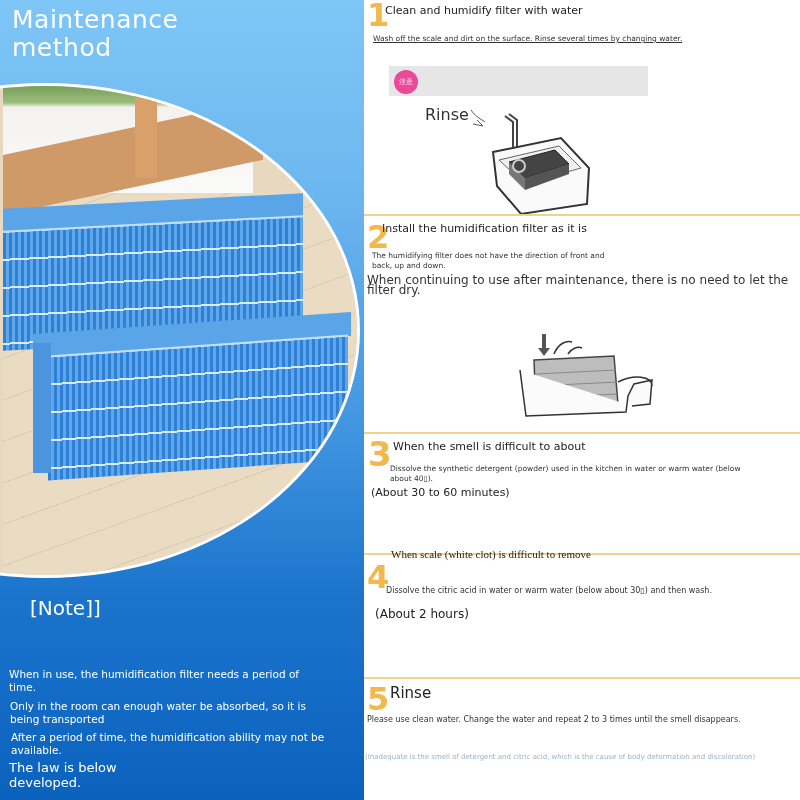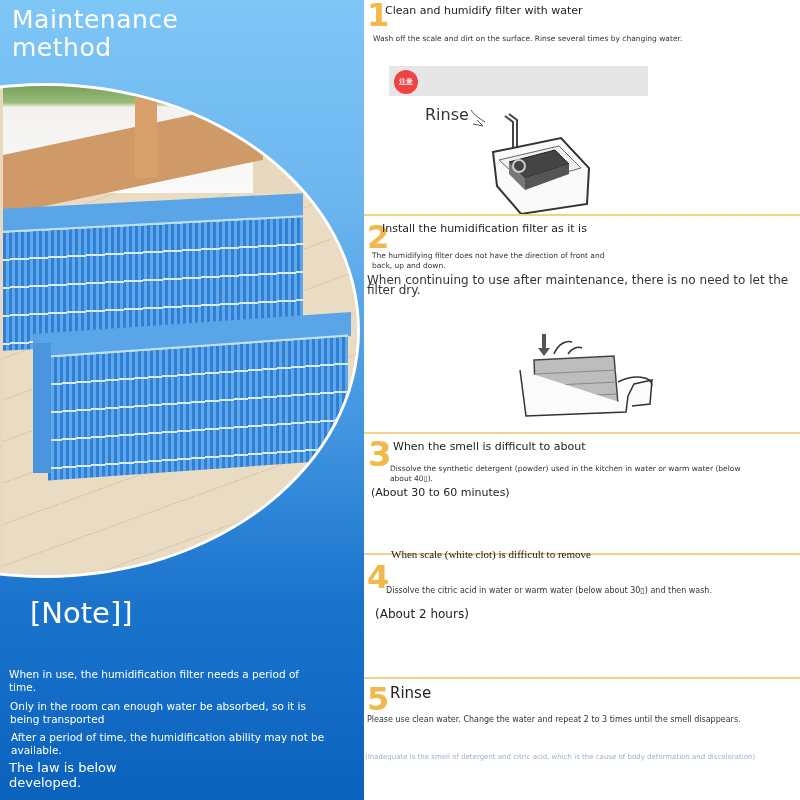--- a/index.html
+++ b/index.html
@@ -38,39 +38,39 @@
     content: ""; position: absolute; left: 0; right: 0; top: 0; bottom: 0;
     background: repeating-linear-gradient(180deg, transparent 0 26px, #d8ecfb 26px 28px);
   }
   .filter-top { position: absolute; background: #5aa4e8; }
   .filter-back { left: 0; top: 140px; width: 300px; height: 120px; transform: skewY(-3deg); }
   .filter-back-top { left: 0; top: 118px; width: 300px; height: 24px; transform: skewY(-3deg); }
   .filter-front { left: 45px; top: 262px; width: 300px; height: 125px; transform: skewY(-4deg); }
   .filter-front-top { left: 30px; top: 240px; width: 318px; height: 24px; transform: skewY(-4deg); }
   .filter-front-side { position: absolute; left: 30px; top: 260px; width: 18px; height: 130px; background: #4b95de; }
 
-  .note-heading { position: absolute; left: 30px; top: 596px; color: #ffffff; font-size: 29px; }
+  .note-heading { position: absolute; left: 30px; top: 596px; color: #ffffff; font-size: 20px; }
   .note-sub { position: absolute; left: 15px; top: 639px; color: #ffffff; font-size: 16px; }
   .note-p { position: absolute; color: #ffffff; font-size: 10.5px; line-height: 13px; }
   .note-p1 { left: 9px; top: 668px; width: 300px; }
   .note-p2 { left: 10px; top: 700px; width: 310px; }
   .note-p3 { left: 11px; top: 731px; width: 330px; }
   .note-p4 { left: 9px; top: 760px; width: 120px; font-size: 13px; line-height: 15px; }
 
   
   .right { position: absolute; left: 364px; top: 0; width: 436px; height: 800px; background: #ffffff; }
   .divider { position: absolute; left: 0; width: 436px; height: 2px; background: #f2d28a; }
   .step-num { position: absolute; color: #f2b84b; font-weight: bold; font-family: "DejaVu Sans", sans-serif; }
   .step-title { position: absolute; color: #222222; font-size: 11px; }
   .step-text { position: absolute; color: #333333; font-size: 7.5px; line-height: 10px; }
   .step-extra { position: absolute; color: #222222; font-size: 11px; }
 
   .caution-box { position: absolute; left: 25px; top: 66px; width: 259px; height: 30px; background: #e6e6e6; }
   .caution-badge { position: absolute; left: 5px; top: 4px; width: 24px; height: 24px; border-radius: 50%;
-    background: #ef4444; color: #ffffff; font-size: 7px; line-height: 24px; text-align: center; font-weight: bold; }
+    background: #ec4899; color: #ffffff; font-size: 7px; line-height: 24px; text-align: center; }
   .caution-text { position: absolute; left: 27px; top: 2px; color: #333333; font-size: 11px; line-height: 13px; }
 
   .rinse-label { position: absolute; left: 61px; top: 105px; color: #333333; font-size: 16px; }
   .illus { position: absolute; }
 </style>
 </head>
 <body>
 
 <div class="left">
   <div class="left-title">
@@ -97,21 +97,21 @@
   <div class="note-p note-p1">When in use, the humidification filter needs a period of time.</div>
   <div class="note-p note-p3">After a period of time, the humidification ability may not be available.</div>
   <div class="note-p note-p4">The law is below developed.</div>
 </div>
 
 <div class="right">
 
   <div>
     <div class="step-num" style="left:3px; top:-4px; font-size:32px;">1</div>
     <div class="step-title" style="left:21px; top:4px;">Clean and humidify filter with water</div>
-    <div class="step-text" style="left:9px; top:34px;">Wash off the scale and dirt on the surface. Rinse several times by changing water.</div>
+    <div class="step-text" style="left:9px; top:34px;text-decoration:underline;">Wash off the scale and dirt on the surface. Rinse several times by changing water.</div>
     <div class="caution-box">
       <div class="caution-badge">注意</div>
     </div>
     <div class="rinse-label">Rinse</div>
     <svg class="illus" style="left:105px; top:108px;" width="135" height="108" viewBox="0 0 135 108">
       <path d="M2 2 C 6 8, 10 10, 16 14" stroke="#555" stroke-width="1" fill="none"></path>
       <path d="M8 12 L14 18 L4 16" stroke="#555" stroke-width="1" fill="none"></path>
       <path d="M36 8 L44 14 L44 40" stroke="#444" stroke-width="2" fill="none"></path>
       <path d="M40 6 L48 12 L48 40" stroke="#444" stroke-width="2" fill="none"></path>
       <path d="M24 44 L92 30 L120 60 L118 96 L52 106 L28 78 Z" fill="#fafafa" stroke="#333" stroke-width="2"></path>

